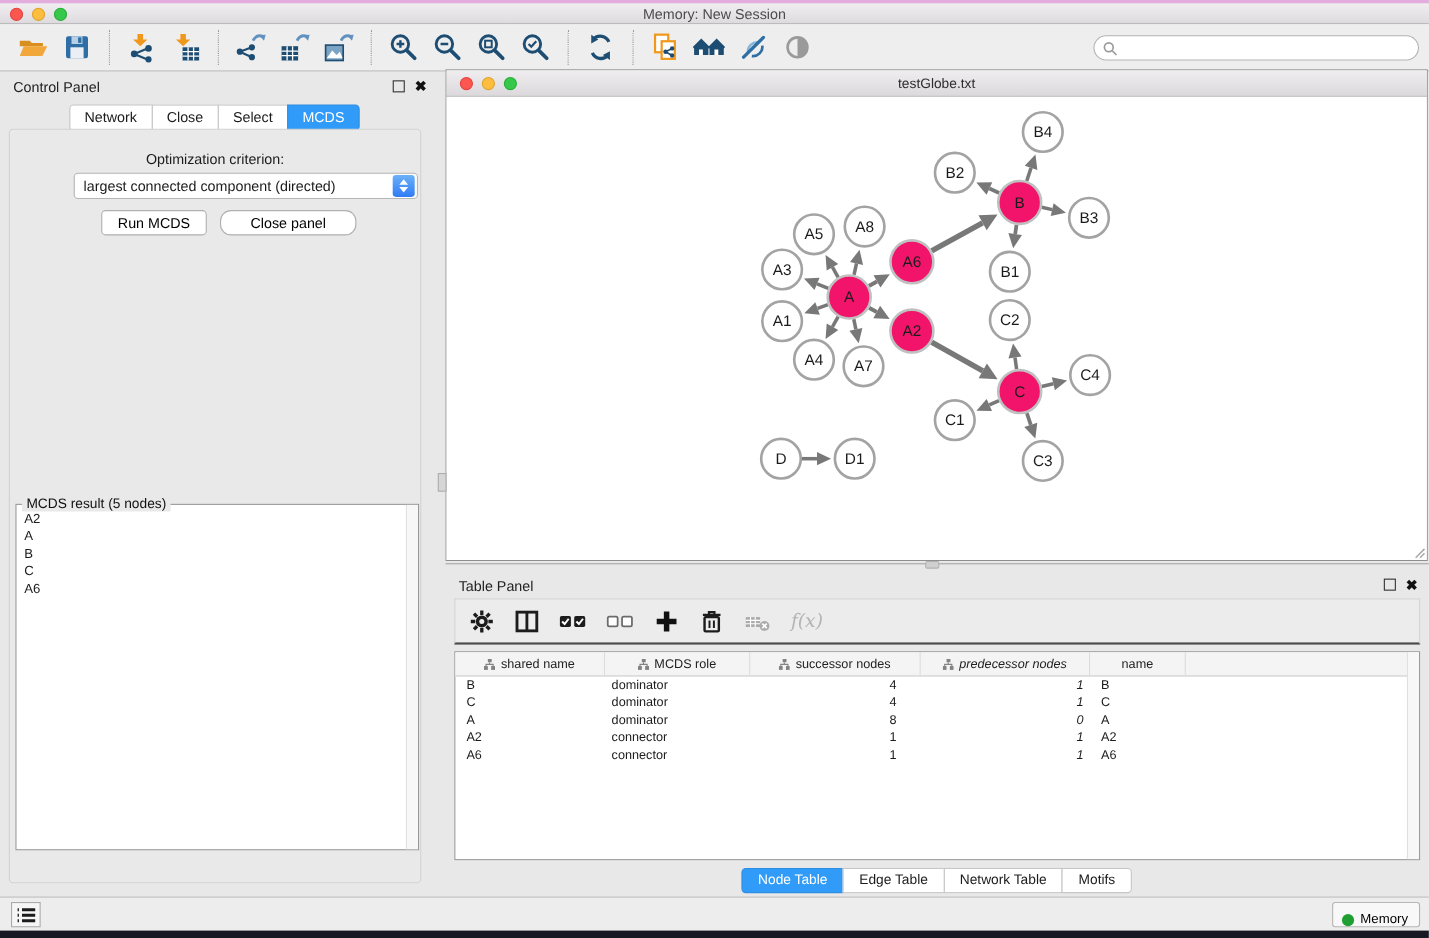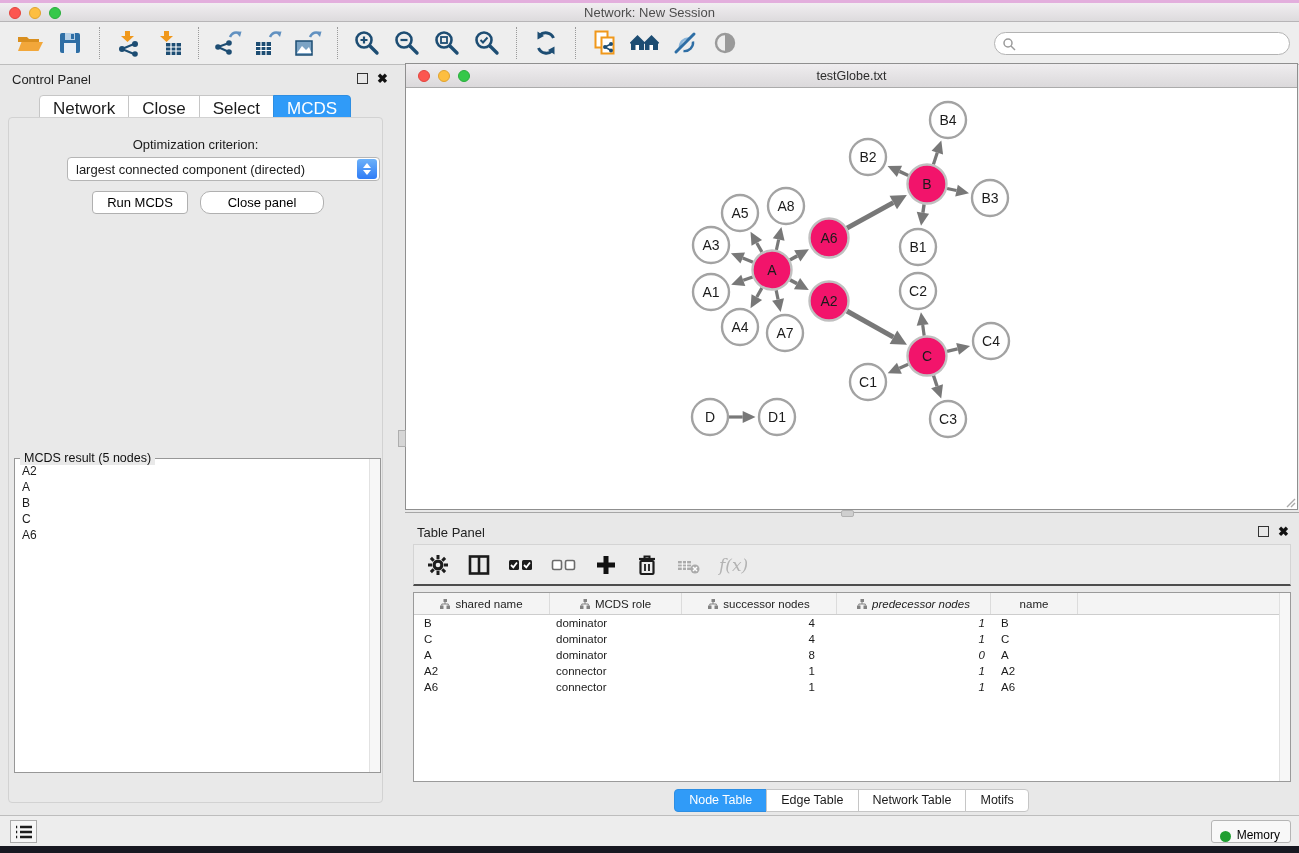--- a/index.html
+++ b/index.html
@@ -28,21 +28,21 @@
   .search-wrap input { border:none; outline:none; flex:1; height:18px; font-size:12px; background:transparent; }
 
   
   .control-panel { position:absolute; left:0; top:65px; width:391px; height:750px; }
   .panel-title { position:absolute; left:12px; top:7px; font-size:13px; color:#222; }
   .panel-ctl { position:absolute; top:8px; display:flex; gap:9px; }
   .control-panel .panel-ctl { left:357px; }
   .float-btn { width:11px; height:11px; border:1.6px solid #333; background:transparent; display:inline-block; }
   .close-btn { font-size:13px; font-weight:bold; color:#111; line-height:11px; }
   .cp-tabs { position:absolute; left:0; top:30px; width:100%; text-align:center; }
-  .tab { display:inline-block; padding:3px 13px 4px; font-size:17px; background:#fff;
+  .tab { display:inline-block; padding:3px 13px 4px; font-size:13px; background:#fff;
     border:1px solid #c6c6c6; margin-left:-1px; position:relative; }
   .tab:first-child { border-radius:4px 0 0 4px; }
   .tab:last-child { border-radius:0 4px 4px 0; }
   .tab.active { background:#309bf8; border-color:#2e8ee2; color:#fff; }
   .cp-box { position:absolute; left:8px; top:52px; width:375px; height:686px;
     background:#e9e9e9; border:1px solid #d2d2d2; border-radius:4px; }
   .opt-label { position:absolute; left:0; top:72px; width:100%; text-align:center; font-size:13px; }
   .opt-select { position:absolute; left:42px; top:92px; width:313px; height:24px; background:#fff;
     border:1px solid #b5b5b5; border-radius:4px; display:flex; align-items:center;margin-left:25px; }
   .opt-select .sel-text { flex:1; font-size:13px; padding-left:8px; white-space:nowrap; overflow:hidden; }
@@ -108,21 +108,21 @@
 </style>
 </head>
 <body>
 
 <div class="titlebar">
   <div class="lights">
     <span class="light red"></span>
     <span class="light yellow"></span>
     <span class="light green"></span>
   </div>
-  <div class="title">Network: New Session</div>
+  <div class="title">Memory: New Session</div>
 </div>
 
 <div class="toolbar">
   <span class="tb-icon">
     <svg width="28" height="28" viewBox="0 0 28 28">
         <path d="M2 8h9l2 2h10v3H2z" fill="#d98f1f"></path>
         <path d="M2 22l3.5-9H27l-4.5 9z" fill="#f2a73a"></path>
       </svg>
   </span>
   <span class="tb-icon">

